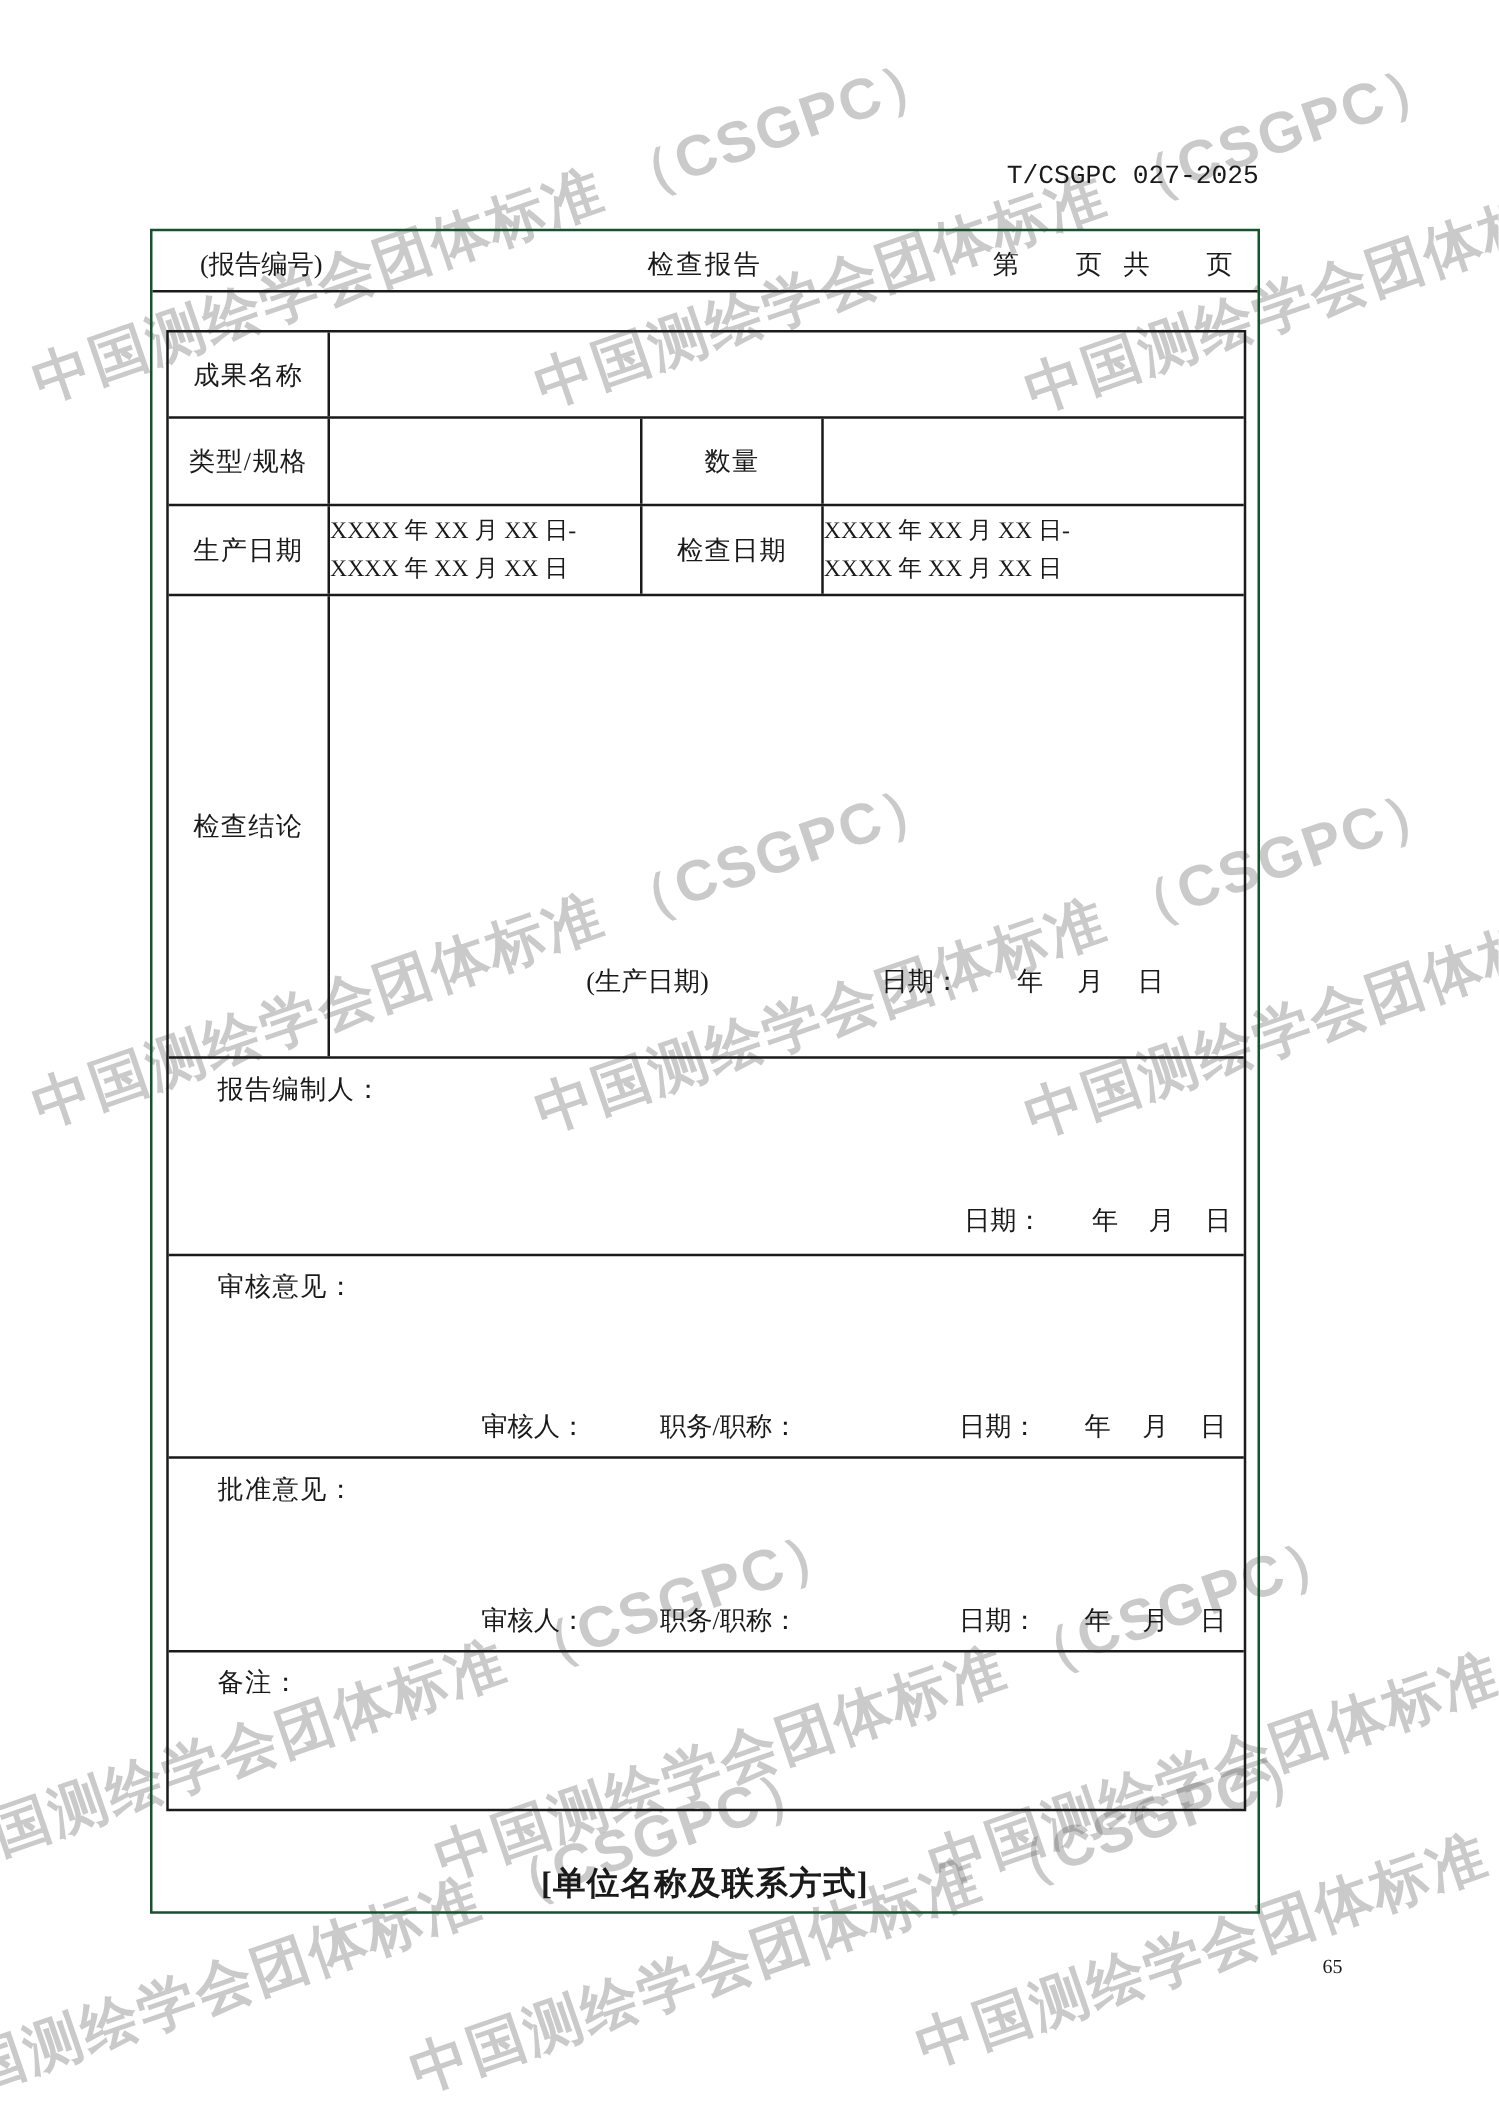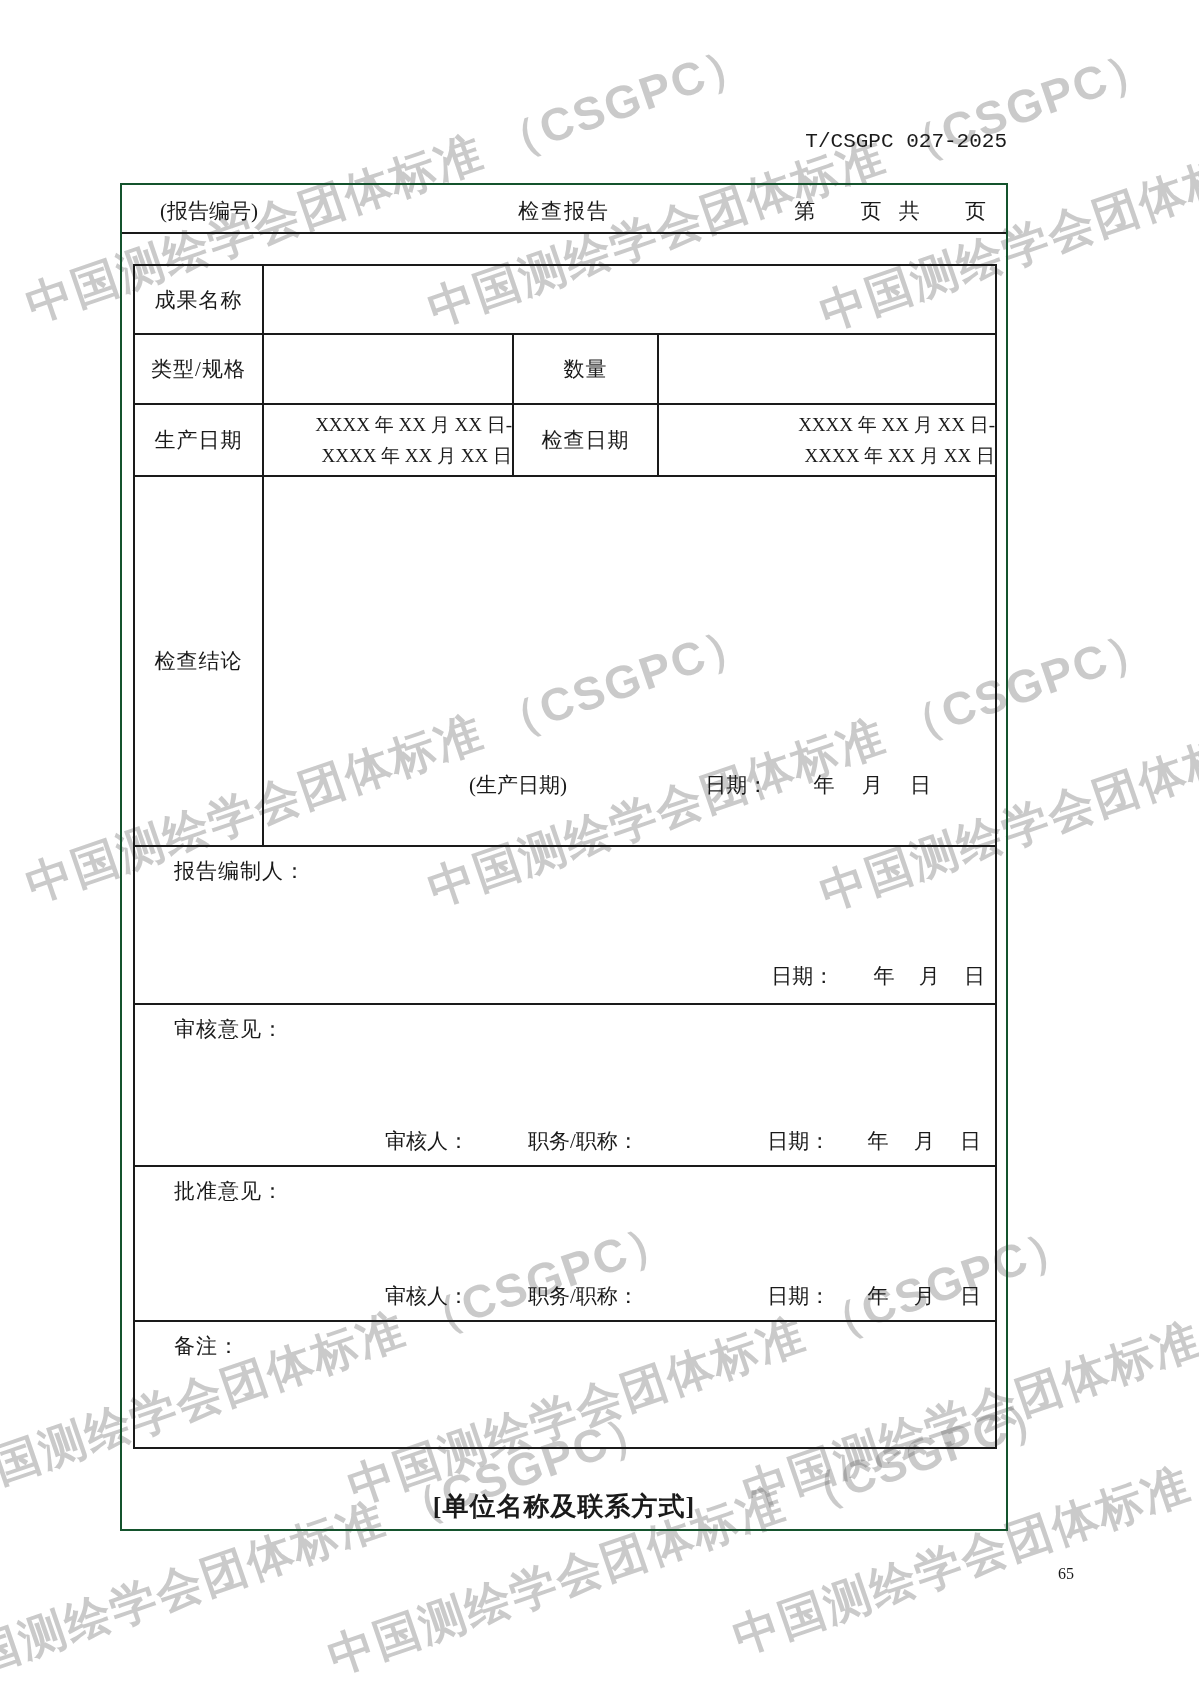--- a/index.html
+++ b/index.html
@@ -20,21 +20,21 @@
   
   .tbl{position:absolute;left:11px;top:79px;width:864px;border:2px solid #1a1a1a;box-sizing:border-box;font-size:21px;}
   .tr{display:flex;border-bottom:2px solid #1a1a1a;box-sizing:border-box;}
   .tr.last{border-bottom:none;}
   .td{box-sizing:border-box;}
   .td.bl{border-left:2px solid #1a1a1a;}
   .lbl{display:flex;align-items:center;justify-content:center;letter-spacing:1px;}
   .c1{width:127px;flex:none;} .c2{width:250px;flex:none;} .c3{width:145px;flex:none;} .c4{flex:1;}
   .r1{height:69px;} .r2{height:70px;} .r3{height:72px;} .r4{height:370px;}
   .r5{height:158px;} .r6{height:162px;} .r7{height:155px;} .r8{height:125px;}
-  .dates{display:flex;flex-direction:column;align-items:flex-end;justify-content:center;font-size:19px;line-height:31px;}
+  .dates{display:flex;flex-direction:column;align-items:flex-start;justify-content:center;font-size:19px;line-height:31px;}
   .conc{position:relative;}
   .seal{position:absolute;left:205px;bottom:46px;}
   .dg{white-space:nowrap;}
   .dg .y4{margin-left:40px;} .dg .m4{margin-left:22px;} .dg .d4{margin-left:22px;}
   .dg-r4{position:absolute;right:64px;bottom:46px;}
   .fullrow{position:relative;width:100%;}
   .row-label{position:absolute;left:39px;top:10px;letter-spacing:1px;}
   .dg-r5{position:absolute;right:10px;bottom:13px;}
   .dg .y5{margin-left:34px;} .dg .m5{margin-left:19px;} .dg .d5{margin-left:19px;}
   .sign-line{position:absolute;left:0;right:0;bottom:10px;height:28px;}

